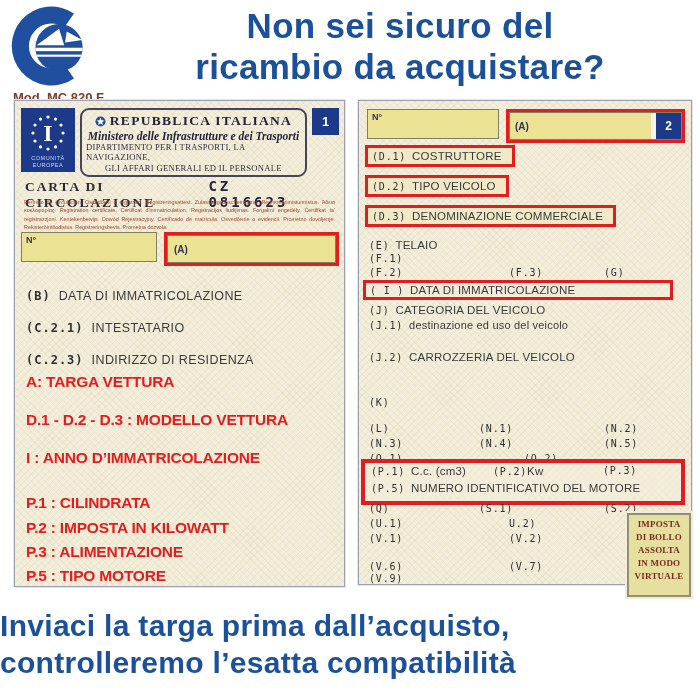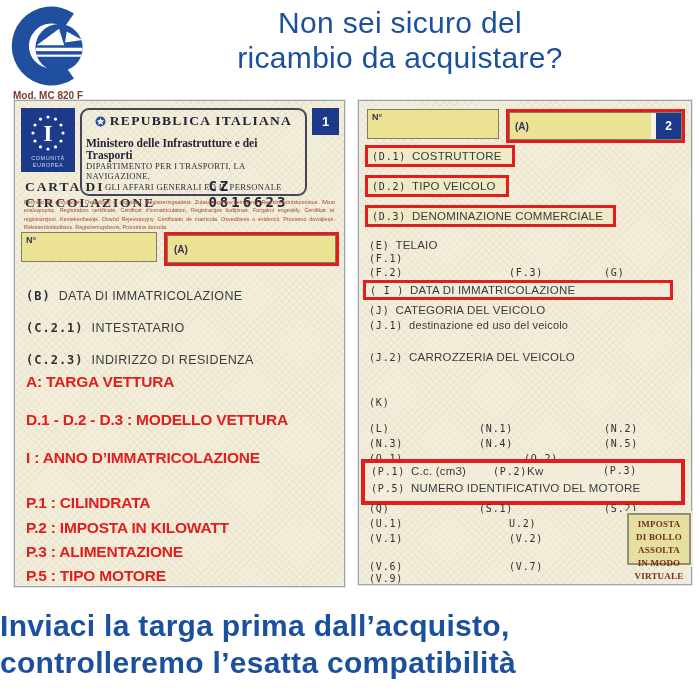--- a/index.html
+++ b/index.html
@@ -2,44 +2,44 @@
 <html><head>
 <meta charset="utf-8">
 <style>
   html,body{margin:0;padding:0;background:#fff;}
   .canvas{position:relative;width:700px;height:700px;background:#ffffff;overflow:hidden;
           font-family:"Liberation Sans",sans-serif;}
 
   
   .logo{position:absolute;left:10px;top:2px;}
   .main-title{position:absolute;left:110px;width:580px;top:6px;text-align:center;
-              color:#1b509d;font-weight:normal;font-size:30px;line-height:1.16;letter-spacing:.3px;}
-  .mod-label{position:absolute;left:13px;top:90px;font-size:10px;font-weight:bold;color:#7d3b2c;}
+              color:#1b509d;font-weight:bold;font-size:35px;line-height:1.16;letter-spacing:.3px;}
+  .mod-label{position:absolute;left:13px;top:90px;font-size:13px;font-weight:bold;color:#7d3b2c;}
 
   
   .panel{position:absolute;top:100px;background:#f3eedb;border:1px solid #98a2b4;
          box-shadow:0 0 0 1px #e3e6ec;box-sizing:border-box;
          background-image:
            repeating-linear-gradient(45deg, rgba(203,182,130,.14) 0 1px, transparent 1px 5px),
            repeating-linear-gradient(135deg, rgba(203,182,130,.14) 0 1px, transparent 1px 5px);}
   .panel.left{left:14px;width:331px;height:487px;}
   .panel.right{left:358px;width:334px;height:485px;}
 
   
   .lp-header{position:absolute;left:6px;top:7px;right:5px;height:66px;display:flex;align-items:flex-start;}
   .eu-box{width:54px;height:64px;background:#1d3a8a;position:relative;flex:0 0 auto;}
   .eu-text{position:absolute;bottom:3px;width:100%;text-align:center;font-size:5.5px;
            color:#ccd5ee;letter-spacing:.5px;line-height:1.3;}
   .lp-head-box{flex:1;margin-left:5px;border:2px solid #45455a;border-radius:9px;
                padding:3px 4px 2px;display:flex;flex-direction:column;align-items:center;min-height:56px;}
   .republic-row{display:flex;align-items:center;gap:4px;}
   .republic{font-family:"Liberation Serif",serif;font-weight:bold;font-size:13.5px;
             letter-spacing:1.3px;color:#23233a;}
-  .ministry{font-family:"Liberation Serif",serif;font-weight:bold;
-            font-size:11.5px;color:#23233a;margin-top:8px;}
+  .ministry{font-family:"Liberation Serif",serif;font-style:italic;font-weight:bold;
+            font-size:11.5px;color:#23233a;margin-top:1px;}
   .dept{font-family:"Liberation Serif",serif;font-size:8.6px;color:#2e2e40;
         letter-spacing:.3px;line-height:1.2;}
   .page-box{width:27px;height:27px;background:#1d3a8a;color:#fff;font-weight:bold;font-size:13px;
             display:flex;align-items:center;justify-content:center;margin-left:5px;flex:0 0 auto;}
 
   .lp-title-row{position:absolute;left:10px;top:77px;right:10px;display:flex;
                 justify-content:space-between;align-items:baseline;}
   .doc-title{font-family:"Liberation Serif",serif;font-weight:bold;font-size:13.5px;
              letter-spacing:1.9px;color:#2a2a36;}
   .doc-number{font-family:"DejaVu Sans Mono",monospace;font-weight:bold;font-size:14px;
@@ -94,21 +94,21 @@
   .t-k{top:296px}.t-l{top:322px}.t-n3{top:337px}.t-o{top:352px}
   .t-q{top:402px}.t-u{top:417px}.t-v1{top:432px}.t-v3{top:446px}.t-v6{top:460px}.t-v9{top:472px}
 
   .ibox{position:absolute;left:4px;top:179px;width:296px;border:3px solid #e21d1d;
         display:flex;align-items:baseline;padding:1px 4px;background:rgba(243,238,219,.6);}
   .pbox{position:absolute;left:2px;top:358px;width:316px;height:38px;border:4px solid #e21d1d;
         background:rgba(243,238,219,.6);}
   .pbox .rcell{top:2px;}
   .pbox .p5row{top:19px;}
 
-  .stamp{position:absolute;left:268px;top:412px;width:64px;height:52px;background:#e6e0a0;
+  .stamp{position:absolute;left:268px;top:412px;width:64px;height:84px;background:#e6e0a0;
          border:2px solid #8f8f7a;box-shadow:0 0 0 2px #f2ecd6;box-sizing:border-box;
          text-align:center;padding-top:3px;}
   .stamp div{font-family:"Liberation Serif",serif;font-weight:bold;font-size:9px;
              color:#7c2c1c;line-height:1.45;letter-spacing:.2px;}
 
   
   .footer{position:absolute;left:0;width:700px;top:608px;text-align:left;color:#1b509d;
           font-weight:bold;font-size:30px;line-height:1.22;letter-spacing:.3px;}
 </style>
 </head>

